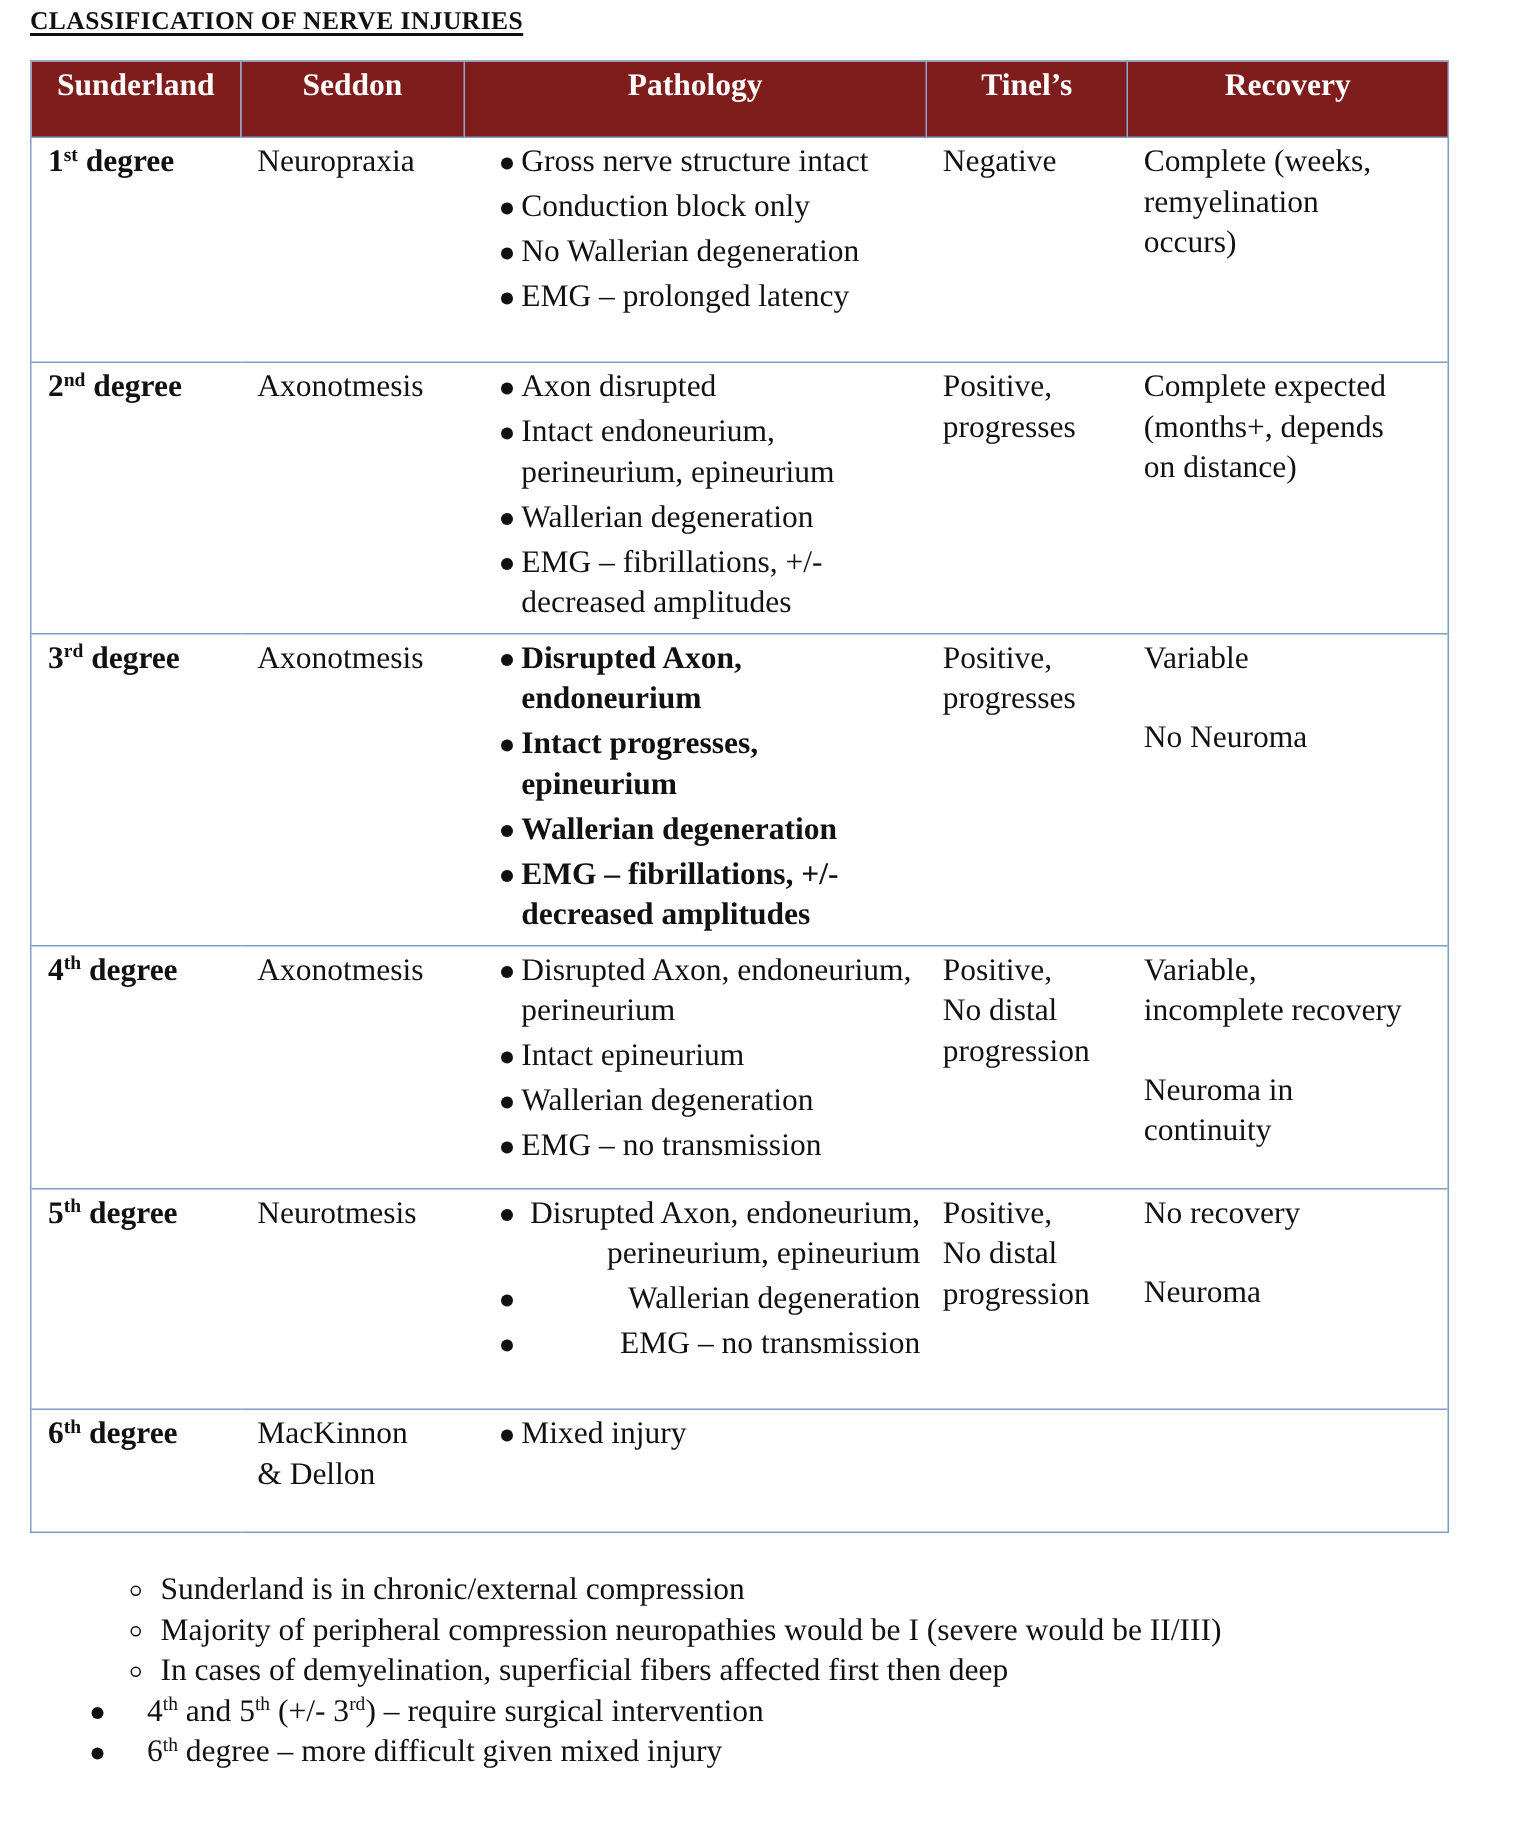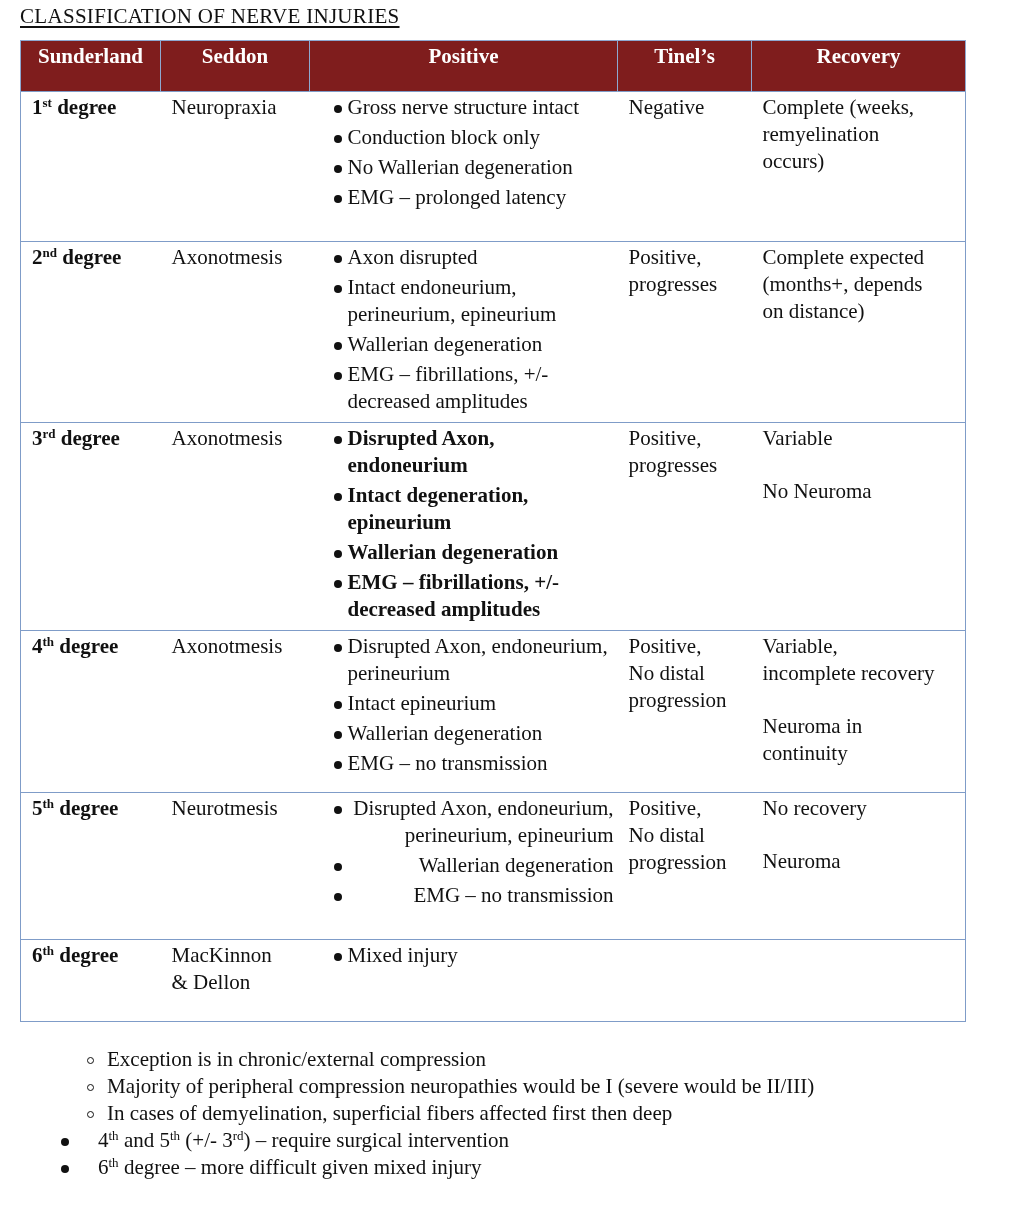--- a/index.html
+++ b/index.html
@@ -3,21 +3,21 @@
 <meta charset="utf-8">
 <style>
   html, body { margin: 0; padding: 0; background: #ffffff; }
   body {
     width: 1022px; height: 1232px; position: relative; overflow: hidden;
     font-family: "Liberation Serif", "DejaVu Serif", serif;
     color: #111111;
   }
   .title {
     position: absolute; left: 20px; top: 4px;
-    font-size: 21px; font-weight: normal; letter-spacing: 0.3px;
+    font-size: 17px; font-weight: bold; letter-spacing: 0.3px;
     text-decoration: underline; text-underline-offset: 3px;
     text-decoration-thickness: 2px;
   }
   table.grid {
     position: absolute; left: 20px; top: 40px;
     width: 945px; border-collapse: collapse;
     table-layout: fixed; font-size: 21px; line-height: 27px;
   }
   table.grid th {
     background: #7f1d1d; color: #ffffff; font-weight: bold;
@@ -66,21 +66,21 @@
     <col style="width:140px">
       <col style="width:149px">
       <col style="width:308px">
       <col style="width:134px">
       <col style="width:214px">
   </colgroup>
   <thead>
     <tr>
       <th>Sunderland</th>
       <th>Seddon</th>
-      <th>Positive</th>
+      <th>Pathology</th>
       <th>Tinel’s</th>
       <th>Recovery</th>
     </tr>
   </thead>
   <tbody id="tbody">
       <tr style="height: 150px;">
         <td class="deg"><span>1</span><sup>st</sup><span> degree</span></td>
         <td>
           <span class="rec-line">Neuropraxia</span>
         </td>
@@ -125,21 +125,21 @@
         </td>
       </tr>
       <tr style="height: 204px;">
         <td class="deg"><span>3</span><sup>rd</sup><span> degree</span></td>
         <td>
           <span class="rec-line">Axonotmesis</span>
         </td>
         <td style="padding-left: 22px; font-weight: bold;">
           <ul class="path">
             <li><span class="dot"></span><span>Disrupted Axon, endoneurium</span></li>
-            <li><span class="dot"></span><span>Intact degeneration, epineurium</span></li>
+            <li><span class="dot"></span><span>Intact progresses, epineurium</span></li>
             <li><span class="dot"></span><span>Wallerian degeneration</span></li>
             <li><span class="dot"></span><span>EMG – fibrillations, +/- decreased amplitudes</span></li>
           </ul>
         </td>
         <td>
           <span class="rec-line">Positive,</span>
           <span class="rec-line">progresses</span>
         </td>
         <td>
           <span class="rec-line">Variable</span>
@@ -207,18 +207,18 @@
             <li><span class="dot"></span><span>Mixed injury</span></li>
           </ul>
         </td>
         <td></td>
         <td></td>
       </tr>
     </tbody>
 </table>
 
 <div class="notes" id="notes">
-    <div class="note l2"><span class="b2"></span><span>Exception is in chronic/external compression</span></div>
+    <div class="note l2"><span class="b2"></span><span>Sunderland is in chronic/external compression</span></div>
     <div class="note l2"><span class="b2"></span><span>Majority of peripheral compression neuropathies would be I (severe would be II/III)</span></div>
     <div class="note l2"><span class="b2"></span><span>In cases of demyelination, superficial fibers affected first then deep</span></div>
     <div class="note l1"><span class="b1"></span><span>4</span><sup>th</sup><span> and 5</span><sup>th</sup><span> (+/- 3</span><sup>rd</sup><span>) – require surgical intervention</span></div>
     <div class="note l1"><span class="b1"></span><span>6</span><sup>th</sup><span> degree – more difficult given mixed injury</span></div>
   </div>
 
 </body></html>

